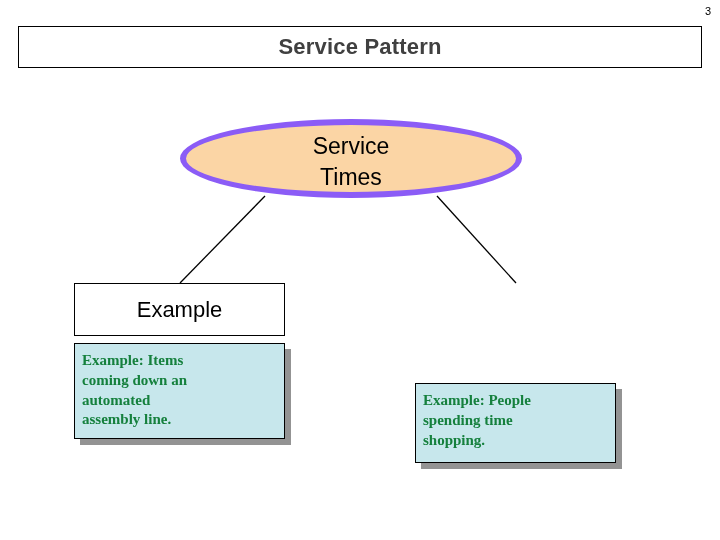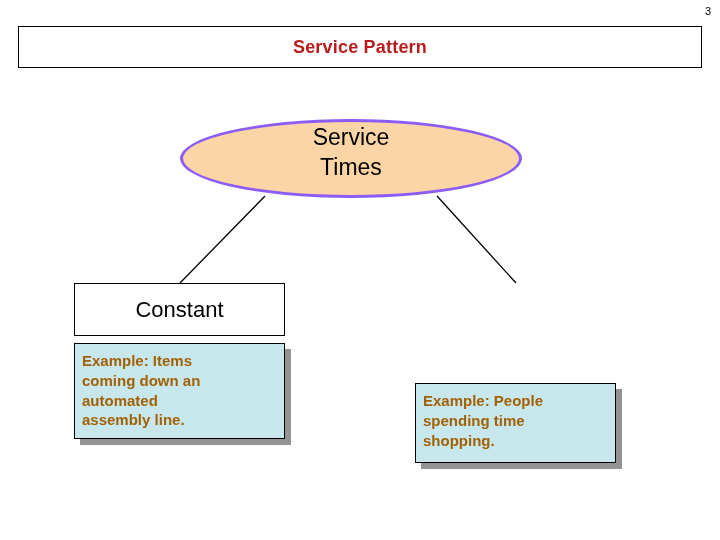--- a/index.html
+++ b/index.html
@@ -36,39 +36,39 @@
     width: 684px;
     height: 42px;
     border: 1px solid #000000;
     background: #ffffff;
     box-sizing: border-box;
     display: flex;
     align-items: center;
     justify-content: center;
   }
   .title-text {
-    font-size: 18px;
+    font-size: 22px;
     font-weight: bold;
-    color: #b91c1c;
+    color: #404040;
     font-family: "Liberation Sans", sans-serif;
     letter-spacing: 0.2px;
   }
   
   .ellipse {
     position: absolute;
     left: 180px;
     top: 119px;
     width: 342px;
     height: 79px;
-    border: 3px solid #8b5cf6;
+    border: 6px solid #8b5cf6;
     border-radius: 50%;
     background: #fbd5a5;
     box-sizing: border-box;
     display: flex;
-    align-items: flex-start;
+    align-items: flex-end;
     justify-content: center;
     text-align: center;
   }
   .ellipse-text {
     font-size: 23px;
     color: #000000;
     line-height: 1.32;
     font-family: "Liberation Sans", sans-serif;
     white-space: pre-line;
   }
@@ -105,23 +105,23 @@
     background: #c7e7ec;
     box-sizing: border-box;
     box-shadow: 6px 6px 0 rgba(128,128,128,0.85);
     padding: 7px 0 0 7px;
   }
   .ex-box.left { left: 74px; top: 343px; width: 211px; height: 96px; }
   .ex-box.right { left: 415px; top: 343px; width: 201px; height: 80px; margin-top: 40px; }
   .ex-text {
     font-size: 15px;
     font-weight: bold;
-    color: #a16207;
+    color: #15803d;
     line-height: 1.32;
-    font-family: Liberation Sans, sans-serif;
+    font-family: Liberation Serif, serif;
     white-space: pre-line;
   }
 </style>
 </head>
 <body>
 
 <div class="slide">
 
   <div class="slide-number">3</div>
 
@@ -133,21 +133,21 @@
     <line x1="265" y1="196" x2="180" y2="283" stroke="#000000" stroke-width="1.3"></line>
     <line x1="437" y1="196" x2="516" y2="283" stroke="#000000" stroke-width="1.3"></line>
   </svg>
 
   <div class="ellipse">
     <div class="ellipse-text">Service
 Times</div>
   </div>
 
   <div class="cat-box left">
-    <div class="cat-text">Constant</div>
+    <div class="cat-text">Example</div>
   </div>
 
 
   <div class="ex-box left">
     <div class="ex-text">Example: Items
 coming down an
 automated
 assembly line.</div>
   </div>
 

